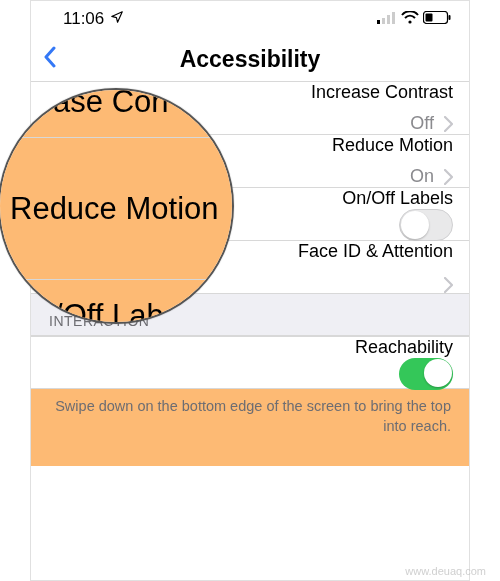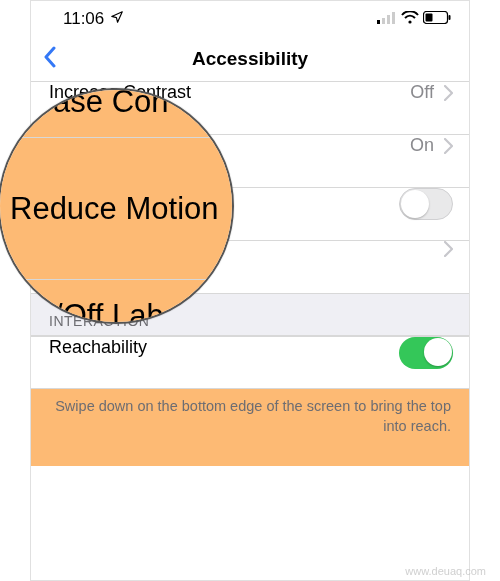--- a/index.html
+++ b/index.html
@@ -43,39 +43,40 @@
     display: flex;
     align-items: center;
     color: #3478f6;
     font-size: 19px;
     gap: 2px;
   }
   .nav-title {
     position: absolute;
     left: 0; right: 0;
     text-align: center;
-    font-size: 19px;
+    font-size: 23px;
     font-weight: 600;
     color: #000;
     pointer-events: none;
   }
   
   .list {
     border-top: 1px solid #d8d8d8;
   }
   .row {
     height: 53px;
     display: flex;
-    align-items: flex-start;
+    align-items: flex-end;
     justify-content: space-between;
     padding: 0 16px 0 18px;
     border-bottom: 1px solid #d8d8d8;
     background: #fff;
     font-size: 18px;
     color: #000;
+    flex-direction: column;
   }
   .row .right {
     display: flex;
     align-items: center;
     gap: 10px;
     color: #8a8a8e;
     font-size: 18px;
   }
   .chevron {
     color: #c7c7cc;

